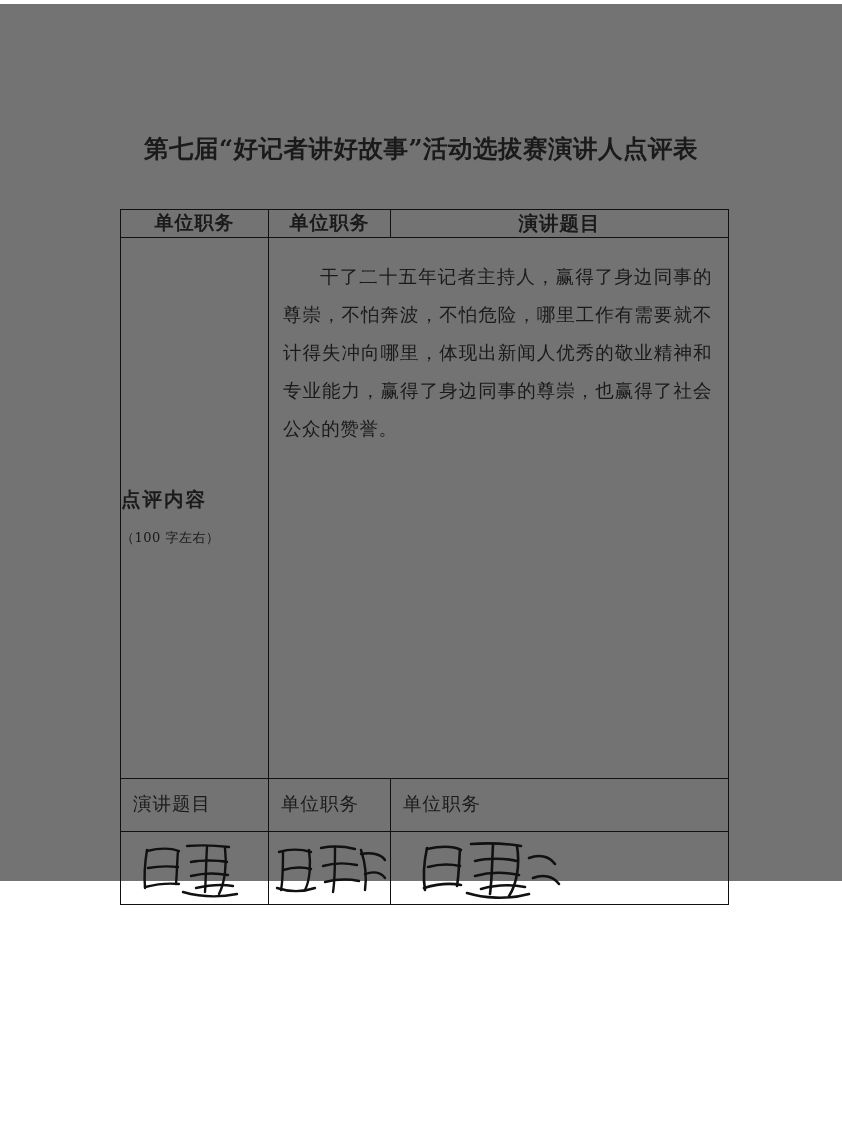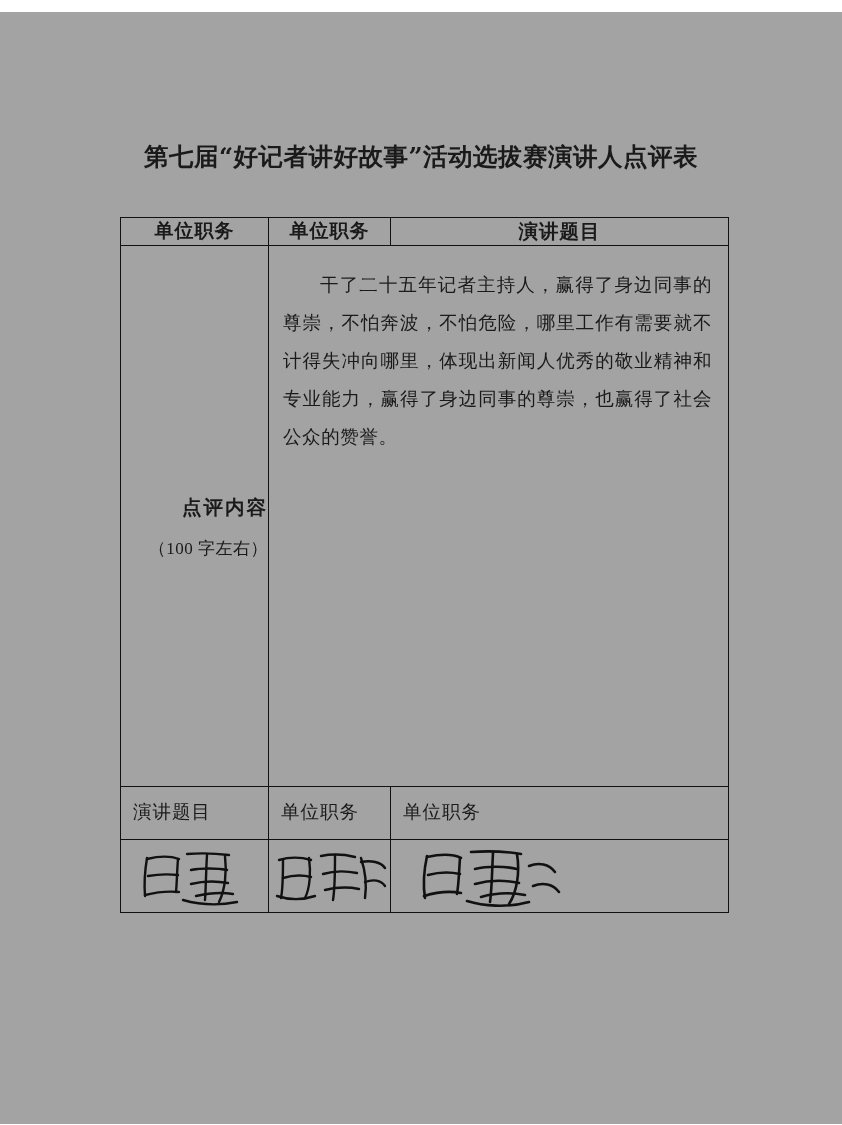--- a/index.html
+++ b/index.html
@@ -10,24 +10,24 @@
   body {
     width: 842px;
     height: 1125px;
     position: relative;
     font-family: "DejaVu Serif", "Liberation Serif", serif;
     color: #1a1a1a;
     overflow: hidden;
   }
   .page {
     position: absolute;
-    left: 0; top: 12px;
+    left: 0; top: 4px;
     width: 842px;
-    height: 1112px;
-    background: #a3a3a3;
+    height: 877px;
+    background: #737373;
   }
   .doc-title {
     position: absolute;
     left: 0;
     top: 128px;
     width: 842px;
     text-align: center;
     font-size: 24.5px;
     font-weight: bold;
     letter-spacing: 0.5px;
@@ -91,32 +91,31 @@
   .body-row td { height: 540px; }
   .label-cell {
     position: relative;
     height: 540px;
   }
   .label-inner {
     position: absolute;
     left: 0;
     top: 248px;
     width: 100%;
-    text-align: right;
+    text-align: left;
   }
   .label-main {
     font-size: 19.5px;
     font-weight: bold;
     letter-spacing: 2px;
   }
   .label-sub {
-    font-size: 17px;
+    font-size: 13px;
     margin-top: 16px;
     letter-spacing: 0.5px;
-    font-family: Liberation Serif, serif;
   }
   .comment-text {
     padding: 20px 16px 0 14px;
     font-size: 18.5px;
     line-height: 2.05;
     letter-spacing: 0.6px;
     text-align: justify;
     text-justify: inter-ideograph;
   }
   .comment-text p {

